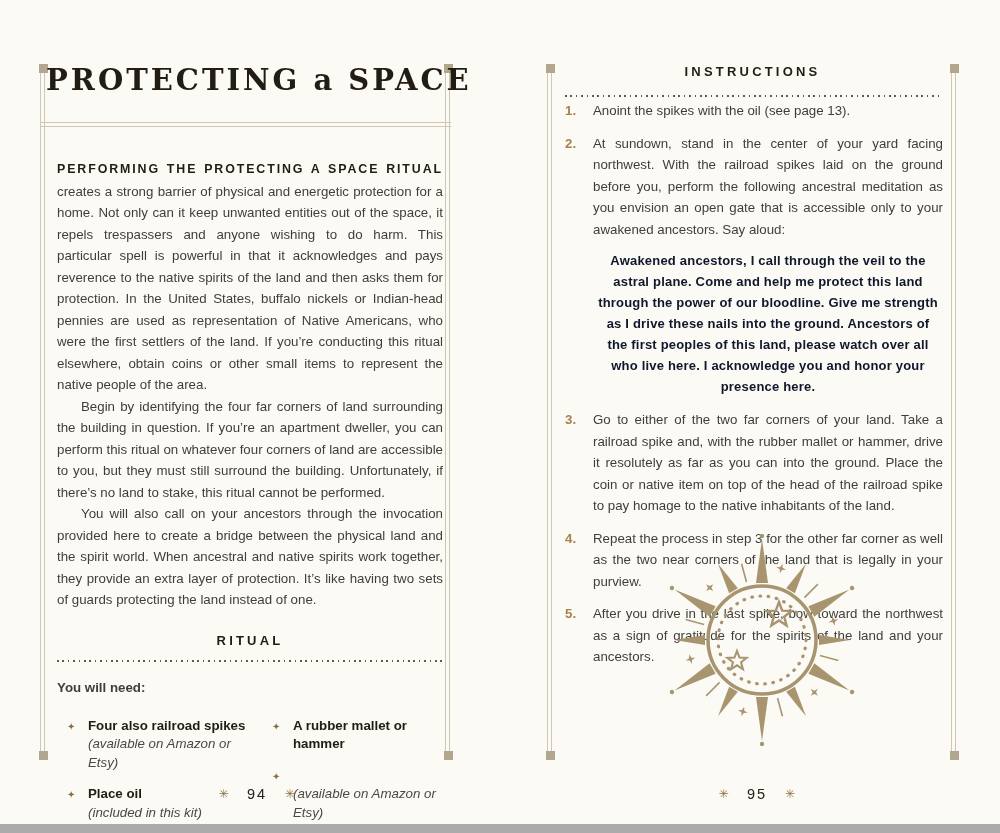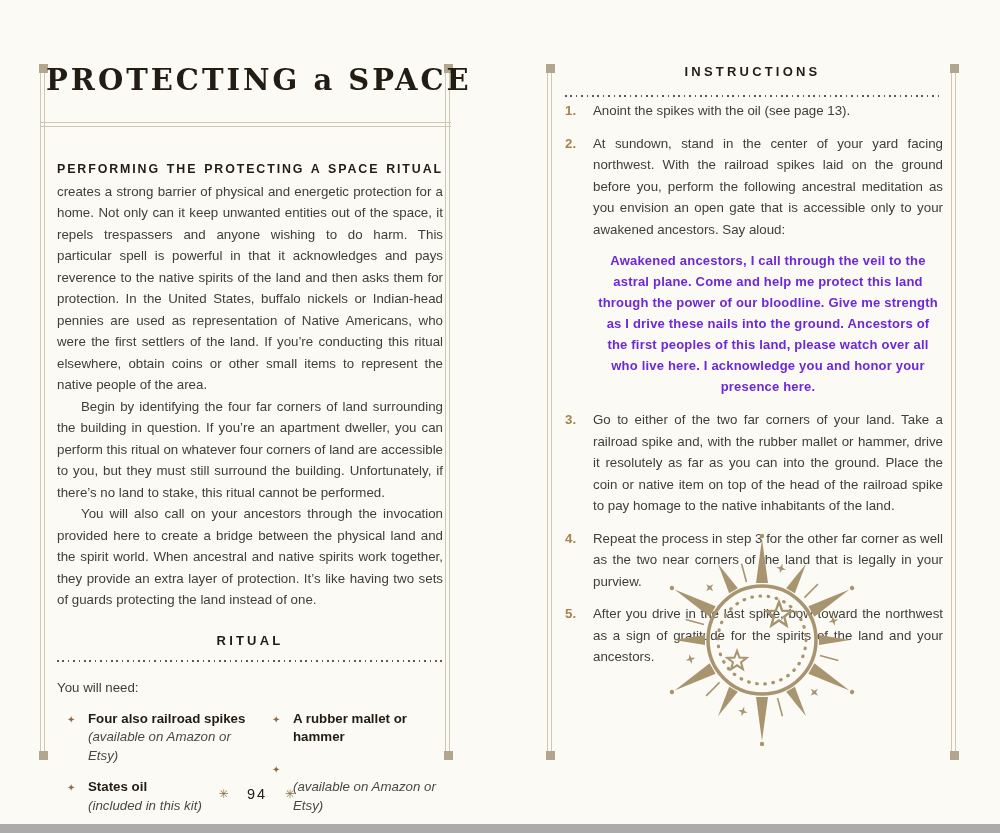--- a/index.html
+++ b/index.html
@@ -67,21 +67,21 @@
     font-size:13px;
     letter-spacing:3.2px;
     color: var(--ink, #221c13);
   }
   .left-content .section-heading { margin-top:19px; }
   .dotted-rule {
     height:2px; margin-top:9px;
     background-image: repeating-linear-gradient(90deg,
       var(--dot-color, #5f594e) 0 1.6px, transparent 1.6px 5.4px);
   }
-  .you-will-need { margin:15px 0 11px 0; }
+  .you-will-need { margin:15px 0 18px 0;font-weight:bold; }
 
   .setup-cols { display:flex; }
   .setup-col { width:50%; }
   .setup-col.c2 { padding-left:12px; }
   .setup-item { display:flex; margin:0 0 13px 10px; line-height:18.5px; }
   .setup-item .bullet {
     flex:none; width:21px; padding-top:1px;
     color: var(--bullet-gold, #8a6f3e);
     font-size:10px;
   }
@@ -104,21 +104,21 @@
     color: var(--accent-gold, #a8824d);
   }
   .step .step-body { flex:1; }
   .step .step-text { text-align:justify; }
   .invocation {
     margin:10px 2px 1px 2px;
     text-align:center;
     font-weight:bold;
     font-size:13px;
     line-height:21px;
-    color:#6d28d9;
+    color:#0f172a;
     letter-spacing:0.2px;
   }
 
   .sun-art { position:absolute; top:534px; left:142px; width:240px; height:212px; }
 
   .folio {
     position:absolute; top:786px; left:54px; width:406px;
     text-align:center; font-size:14.5px; color:#24201a;
   }
   .folio .orn {
@@ -156,21 +156,21 @@
 
     <div class="setup-cols">
       <div class="setup-col c1">
         <div class="setup-item">
           <span class="bullet">✦</span>
           <span class="item-body"><span class="item-name">Four also railroad spikes</span><br>
             <span class="item-note">(available on Amazon or Etsy)</span></span>
         </div>
         <div class="setup-item">
           <span class="bullet">✦</span>
-          <span class="item-body"><span class="item-name">States oil</span><br>
+          <span class="item-body"><span class="item-name">Place oil</span><br>
             <span class="item-note">(included in this kit)</span></span>
         </div>
       </div>
       <div class="setup-col c2">
         <div class="setup-item">
           <span class="bullet">✦</span>
           <span class="item-body"><span class="item-name">A rubber mallet or hammer</span></span>
         </div>
         <div class="setup-item">
           <span class="bullet">✦</span>
@@ -265,15 +265,18 @@
       </g>
       <g stroke="#a89570" fill="none">
         <circle r="54" stroke-width="3.5"></circle>
         <circle r="44" stroke-width="3.2" stroke-dasharray="0.6 7.6" stroke-linecap="round"></circle>
         <path d="M0,-13 L3.2,-4.4 L12.4,-4 L5.2,1.7 L7.6,10.5 L0,5.5 L-7.6,10.5 L-5.2,1.7 L-12.4,-4 L-3.2,-4.4 Z" stroke-width="2.4" transform="translate(17,-25)"></path>
         <path d="M0,-13 L3.2,-4.4 L12.4,-4 L5.2,1.7 L7.6,10.5 L0,5.5 L-7.6,10.5 L-5.2,1.7 L-12.4,-4 L-3.2,-4.4 Z" stroke-width="2.6" transform="translate(-25,21) scale(0.78)"></path>
       </g>
     </svg>
   </div>
 
+  <div class="folio">
+    <span class="orn">✳</span><span class="pnum">95</span><span class="orn">✳</span>
+  </div>
 </div>
 
 <div class="bottom-strip"></div>
 
 </body></html>

